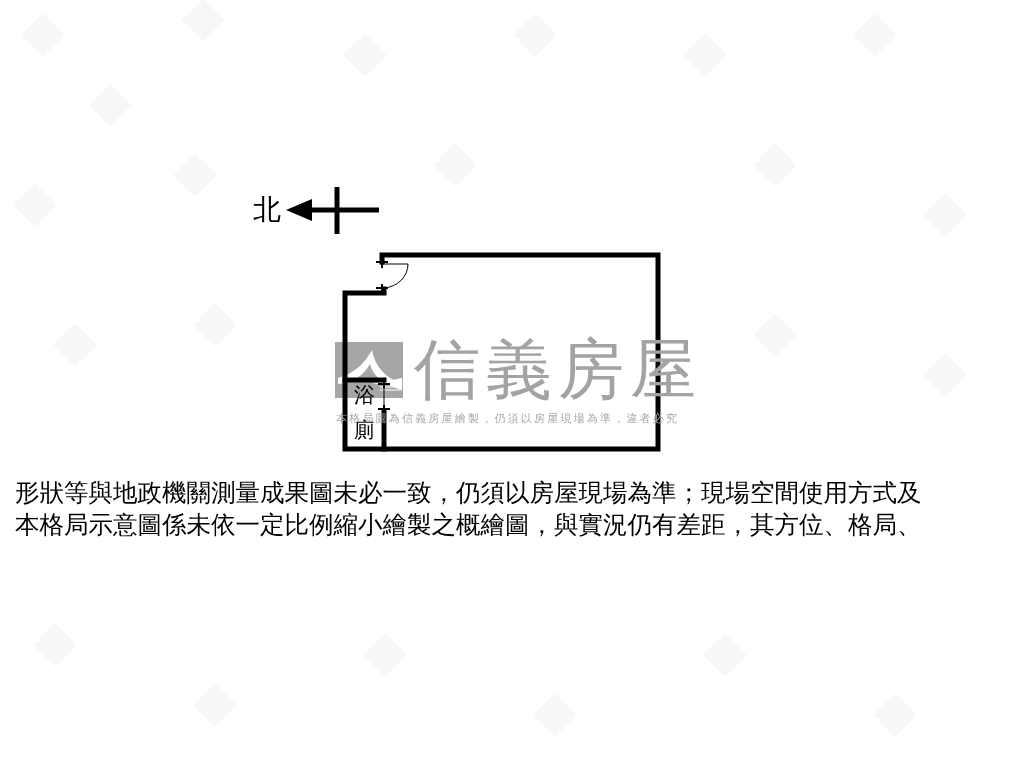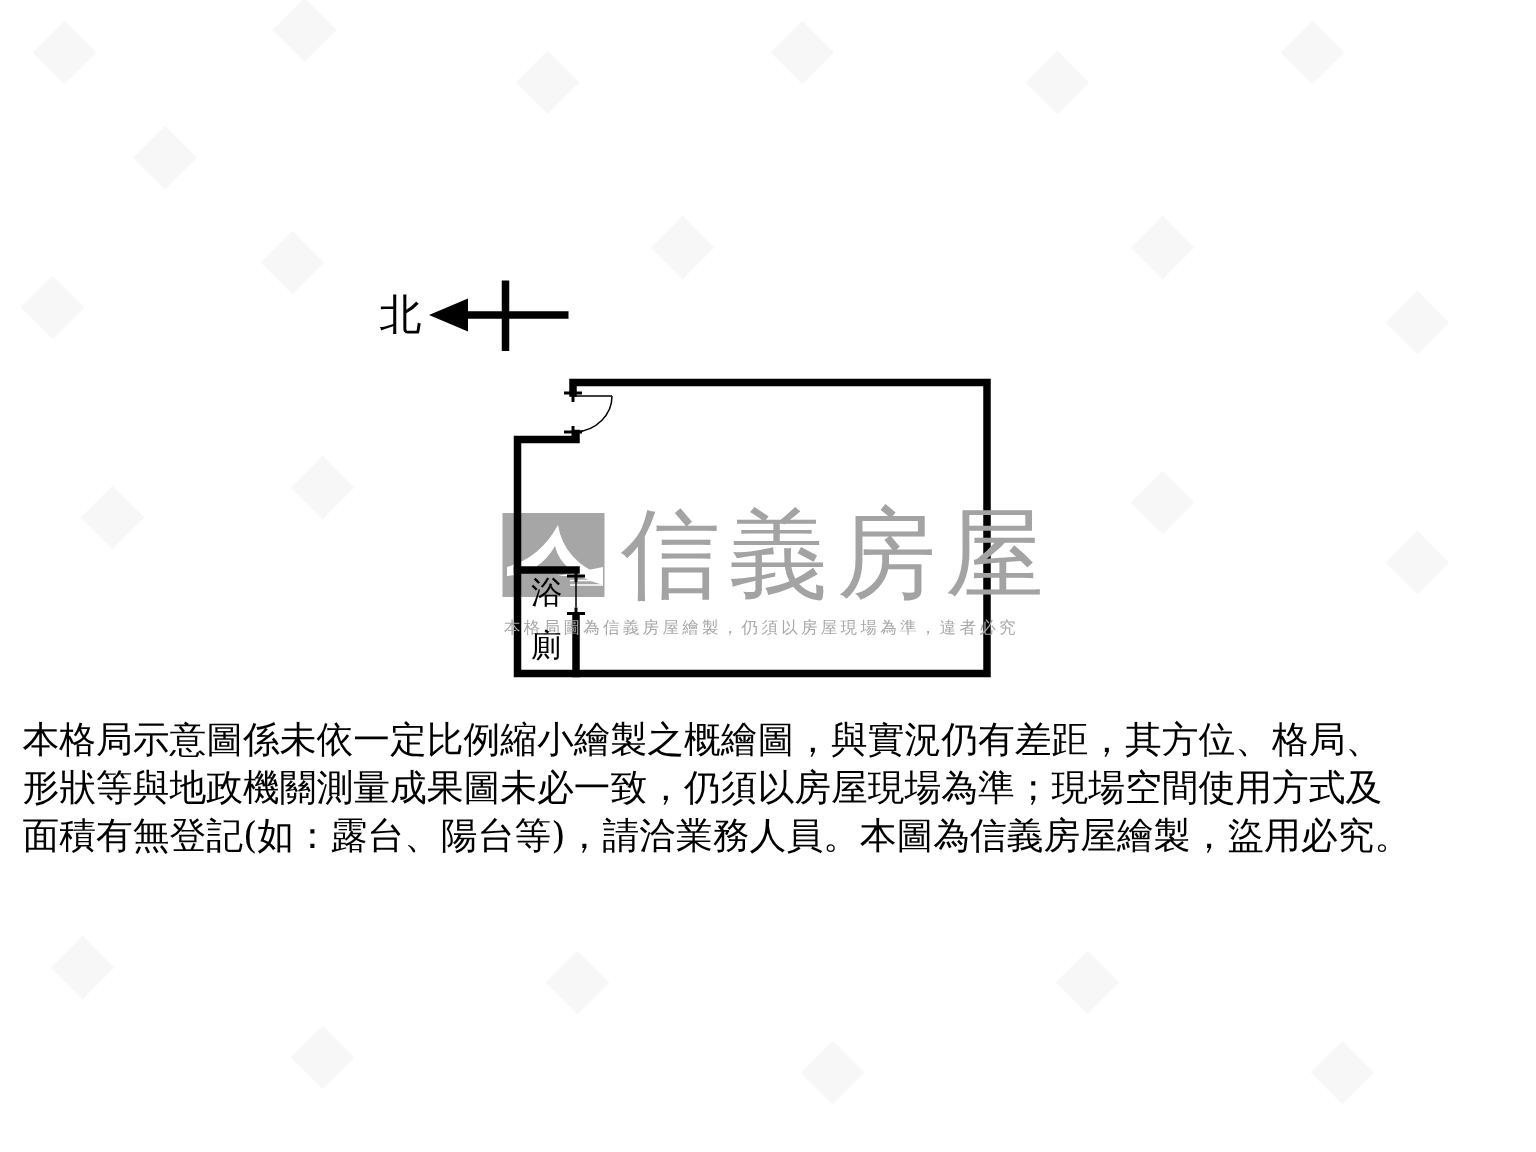--- a/index.html
+++ b/index.html
@@ -153,16 +153,15 @@
 
 <div class="logo-text">信義房屋</div>
 <div class="logo-subtext">本格局圖為信義房屋繪製，仍須以房屋現場為準，違者必究</div>
 
 <div class="north-label">北</div>
 
 <div class="room-label" style="left:354px;top:383px;">浴</div>
 <div class="room-label" style="left:354px;top:418px;">廁</div>
 
 <div class="disclaimer">
+  <div>形狀等與地政機關測量成果圖未必一致，仍須以房屋現場為準；現場空間使用方式及</div>
   <div>本格局示意圖係未依一定比例縮小繪製之概繪圖，與實況仍有差距，其方位、格局、</div>
-  <div>形狀等與地政機關測量成果圖未必一致，仍須以房屋現場為準；現場空間使用方式及</div>
-  <div>面積有無登記(如：露台、陽台等)，請洽業務人員。本圖為信義房屋繪製，盜用必究。</div>
 </div>
 
 </body></html>

